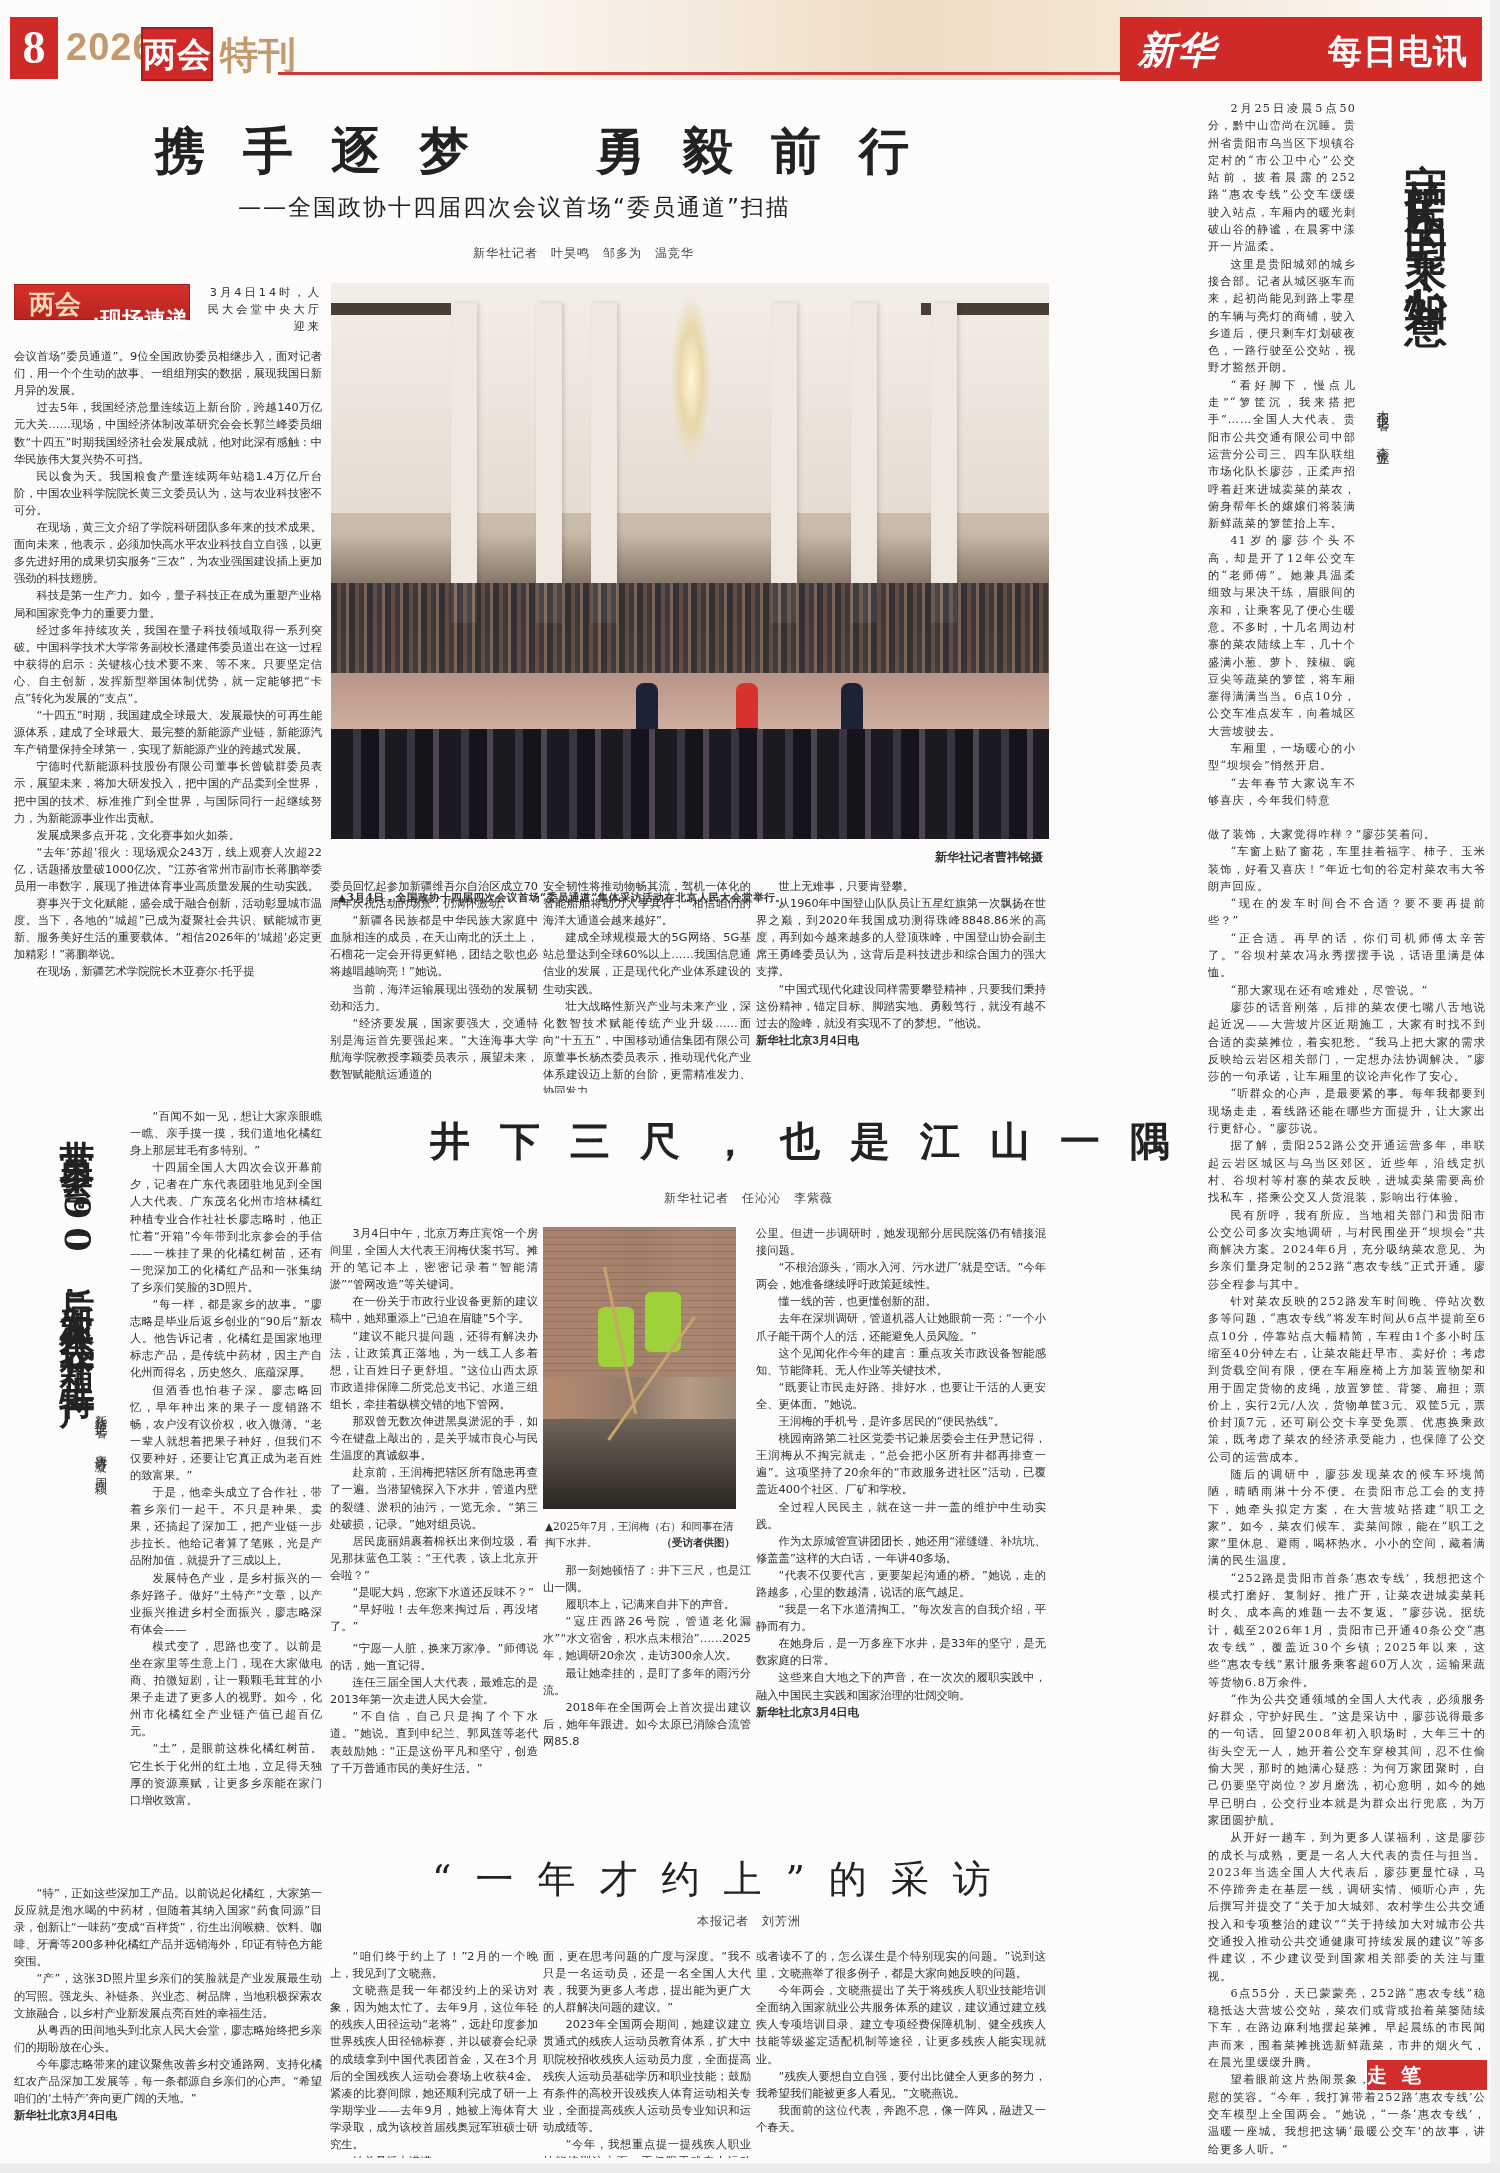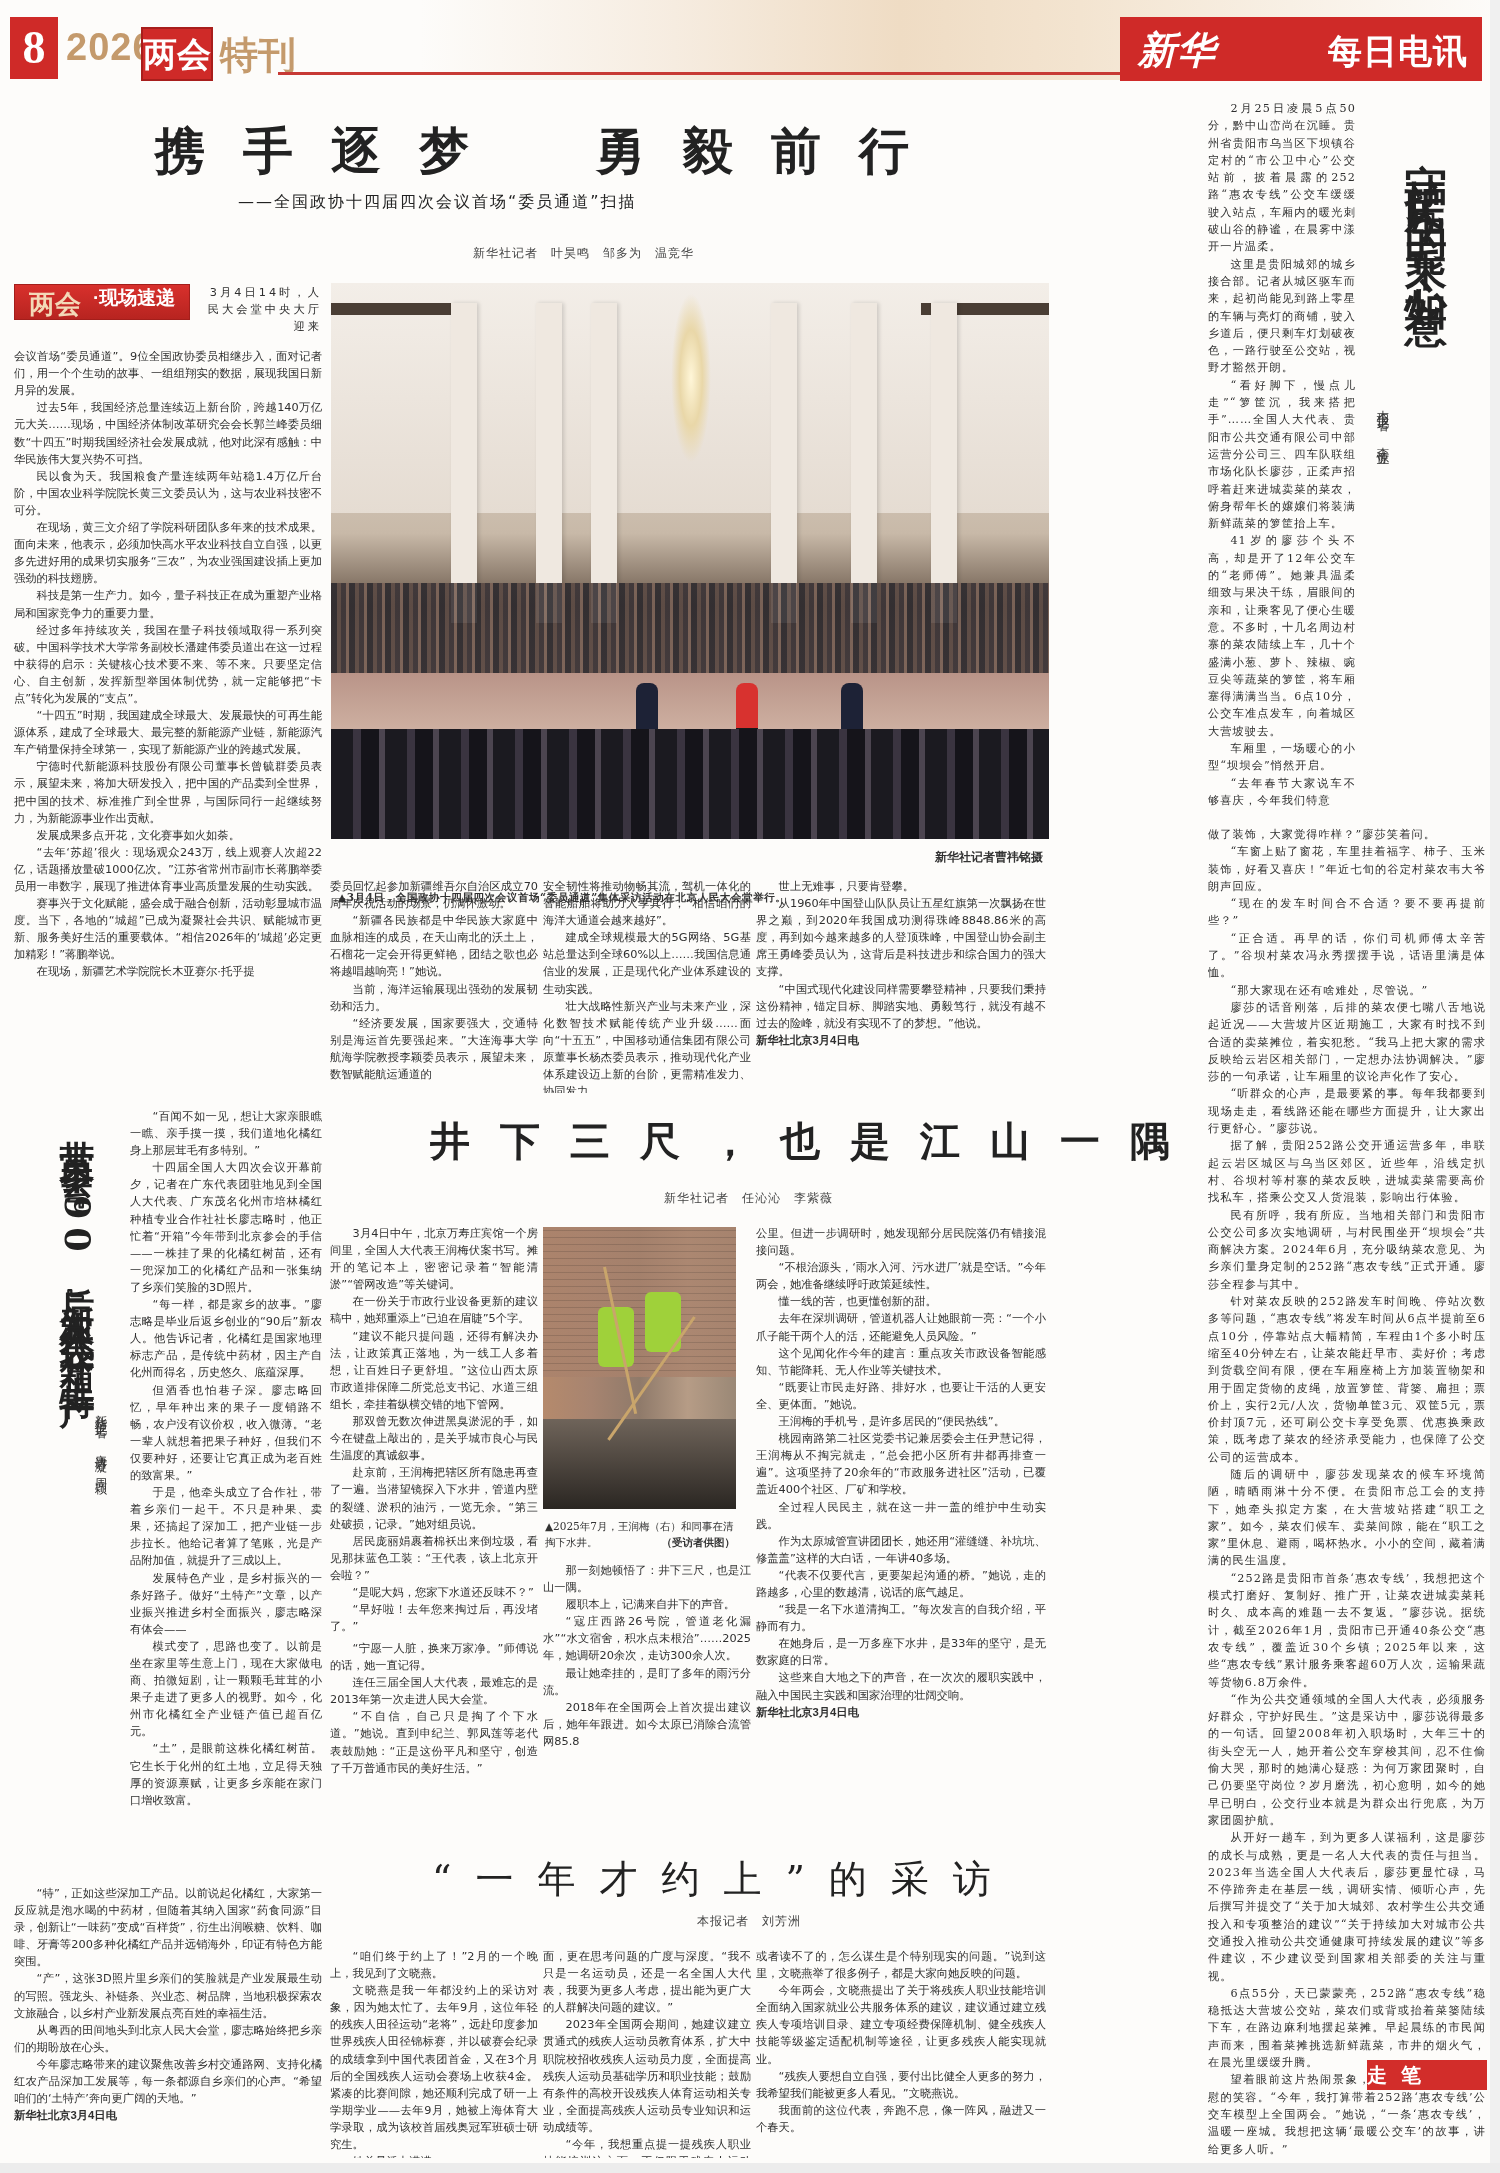--- a/index.html
+++ b/index.html
@@ -27,26 +27,26 @@
   .col p { text-indent: 2em; }
   .col p.noindent { text-indent: 0; }
   .col .dateline { font-family: "Liberation Sans", sans-serif; font-weight: bold; text-align: left; display: block; }
   .serifcol { font-family: "DejaVu Serif", "Liberation Serif", serif; font-size: 11.2px; line-height: 17.3px; letter-spacing: 1.1px; }
 
   .headline { position: absolute; font-family: "DejaVu Serif", "Liberation Serif", serif; font-weight: bold; color: #222; white-space: nowrap; }
   .byline { position: absolute; font-family: "DejaVu Serif", serif; font-size: 12px; color: #444; white-space: nowrap; letter-spacing: 1px; }
 
   
   .s1-title { left: 155px; top: 118px; font-size: 50px; letter-spacing: 38px; }
-  .s1-sub { left: 238px; top: 192px; font-size: 16px; font-weight: normal; letter-spacing: 2px; font-family: "DejaVu Sans", sans-serif; }
+  .s1-sub { left: 238px; top: 192px; font-size: 23px; font-weight: normal; letter-spacing: 2px; font-family: "DejaVu Sans", sans-serif; }
   .s1-by { left: 473px; top: 245px; }
 
   .tag-box { position: absolute; left: 14px; top: 284px; width: 176px; height: 36px; background: linear-gradient(#d8302c, #b72420); color: #fff; border: 1px solid #a31e1b; }
   .tag-box .a { position: absolute; left: 14px; top: 2px; font-size: 26px; font-weight: bold; font-family: "DejaVu Serif", serif; color: #f3d9b8; }
-  .tag-box .b { position: absolute; left: 78px; top: 0; font-size: 19px; font-weight: bold; font-family: "Liberation Sans", sans-serif; }
+  .tag-box .b { position: absolute; left: 78px; top: 20px; font-size: 22px; font-weight: bold; font-family: "Liberation Sans", sans-serif; }
 
   .photo-main { position: absolute; left: 331px; top: 283px; width: 718px; height: 556px; overflow: hidden;
     background: linear-gradient(180deg, #e9e1d8 0%, #d9cfc4 25%, #c8b9a8 45%, #6b5a4c 58%, #9a8073 70%, #b79b8c 80%, #2c2a33 90%, #1f1d25 100%); }
   .photo-main .ceiling { position: absolute; left: 0; top: 0; width: 100%; height: 230px; background: linear-gradient(180deg,#f3eee8,#e5dcd2); }
   .photo-main .pillar { position: absolute; top: 20px; width: 26px; height: 320px; background: #efe8e0; box-shadow: 2px 0 4px rgba(0,0,0,.15); }
   .photo-main .rail { position: absolute; top: 20px; height: 12px; background: #4a3e35; }
   .photo-main .chandelier { position: absolute; left: 340px; top: 10px; width: 40px; height: 170px; background: radial-gradient(ellipse at center, #fff6d8 0%, #e9d7a8 40%, transparent 70%); }
   .photo-main .crowd { position: absolute; left: 0; top: 300px; width: 100%; height: 90px; background: repeating-linear-gradient(90deg, #2d2a2e 0 6px, #5b4a44 6px 10px, #3a3336 10px 15px, #7a6257 15px 18px); opacity: .9; }
   .photo-main .floor { position: absolute; left: 0; top: 390px; width: 100%; height: 110px; background: linear-gradient(180deg,#b99488,#d1b4a5 60%,#a6867b); }
   .photo-main .person { position: absolute; top: 400px; width: 22px; height: 100px; background: #1d2236; border-radius: 8px 8px 2px 2px; }

